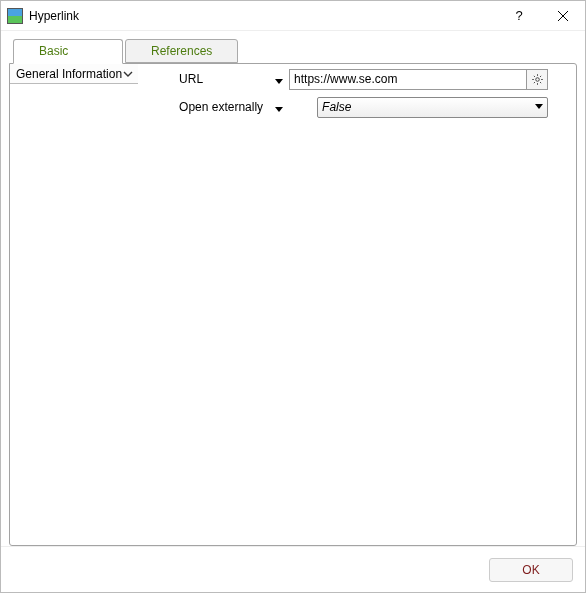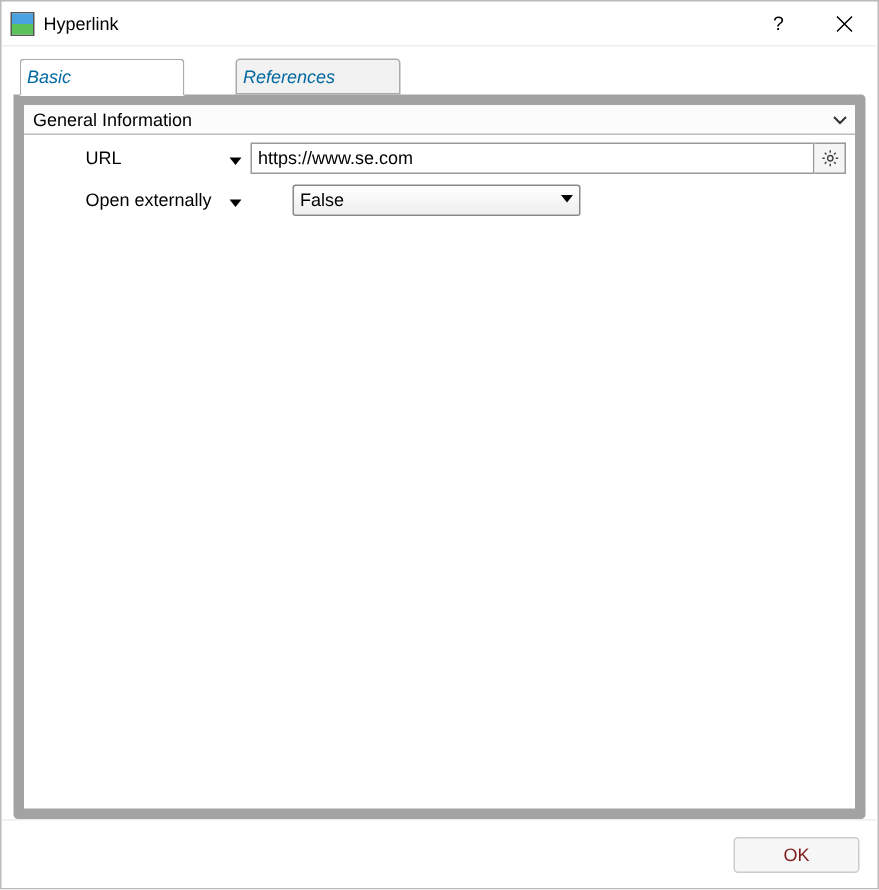--- a/index.html
+++ b/index.html
@@ -56,48 +56,46 @@
   }
   
   .tabs {
     display: flex;
     gap: 2px;
     padding-left: 4px;
     position: relative;
     z-index: 2;
   }
   .tab {
-    padding: 4px 4px;
+    padding: 4px 25px;
     min-width: 110px;
     border: 1px solid #aaa;
     border-top-left-radius: 3px;
     border-top-right-radius: 3px;
     background: #f9f9f9;
-    color: #0369a1;
+    color: #4d7c0f;
     text-align: left;
     cursor: pointer;
     position: relative;
-    font-style: italic;
   }
   .tab.active {
     background: #fff;
     border-bottom: 1px solid #fff;
     margin-bottom: -1px;
   }
   .tab:not(.active) {
     background: #f2f2f2;
-    margin-left: 32px;
   }
   .pane {
     flex: 1;
-    border: 7px solid #a3a3a3;
+    border: 1px solid #a3a3a3;
     border-radius: 0 3px 3px 3px;
     background: #fff;
     display: flex;
-    flex-direction: column;
+    flex-direction: row;
     overflow: hidden;
   }
   
   .section-header {
     height: 20px;
     border-bottom: 1px solid #bbb;
     background: #fcfcfc;
     display: flex;
     align-items: center;
     padding: 0 4px 0 6px;
@@ -150,29 +148,30 @@
   .gear-btn {
     width: 21px; height: 21px;
     border: 1px solid #999;
     border-left: none;
     display: flex; align-items: center; justify-content: center;
     background: #f5f5f5;
     cursor: pointer;
   }
   .gear-btn svg { width: 13px; height: 13px; stroke: #444; stroke-width: 1.2; fill: none; }
   .combo {
-    width: 192px;
+    width: 231px;
     height: 21px;
     border: 1px solid #888;
     background: linear-gradient(#fff,#eee);
     display: flex;
     align-items: center;
     padding: 0 4px;
     cursor: pointer;
     border-radius: 2px;
+    font-style: italic;
   }
   .combo .cval { flex:1; }
   .combo .carrow svg { width:8px; height:8px; fill:#000; }
   .filler { flex: 1; }
   
   .footer {
     height: 46px;
     display: flex;
     align-items: center;
     justify-content: flex-end;

